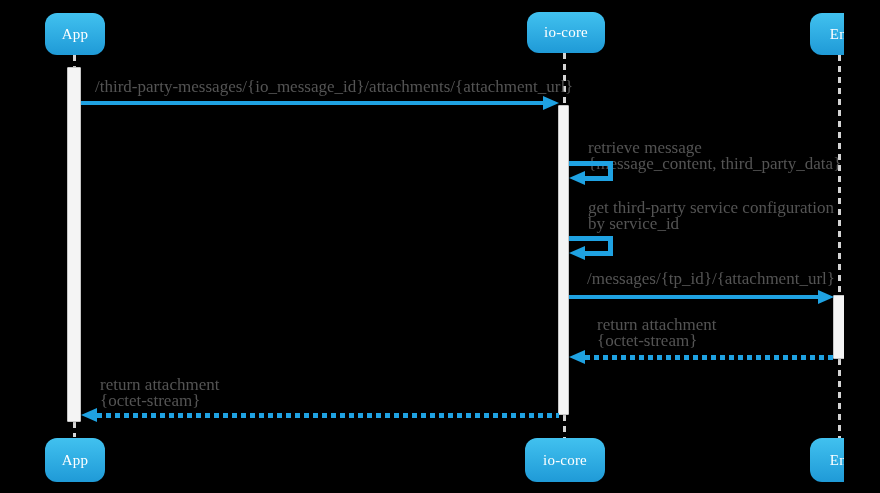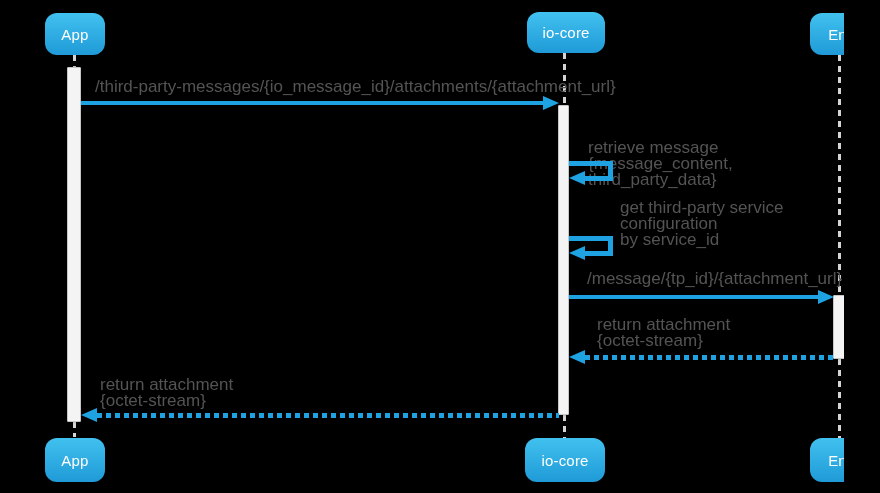--- a/index.html
+++ b/index.html
@@ -8,21 +8,21 @@
     --actor-bottom:#1F9AD7;
     --label-text:#545454;
     --background:#000000;
     --lifeline:#D4D4D4;
     --activation-fill:#F4F4F4;
   }
   html,body{margin:0;padding:0;background:var(--background);}
   #diagram{
     position:relative;width:844px;height:493px;overflow:hidden;
     background:var(--background);
-    font-family:Liberation Sans, sans-serif;
+    font-family:Liberation Serif, serif;
   }
   .actor-box{
     position:absolute;
     background:linear-gradient(180deg,var(--actor-top) 0%,var(--actor-bottom) 100%);
     border-radius:12px;color:#ffffff;font-size:15px;
     display:flex;align-items:center;justify-content:center;
     letter-spacing:.2px;
   }
   .lifeline{
     position:absolute;width:3px;
@@ -78,28 +78,28 @@
   <div class="msg-line" style="left:81px;top:101px;width:464px;"></div>
   <div class="arrow-right" style="left:543px;top:96px;"></div>
 
   <div class="msg-label" style="left:588px;top:140px;">retrieve message
 {message_content, third_party_data}</div>
   <div class="loop-seg" style="left:569px;top:161px;width:44px;height:5px;"></div>
   <div class="loop-seg" style="left:608px;top:161px;width:5px;height:20px;"></div>
   <div class="loop-seg" style="left:584px;top:176px;width:29px;height:5px;"></div>
   <div class="arrow-left" style="left:569px;top:171px;"></div>
 
-  <div class="msg-label" style="left:588px;top:200px;margin-left:32px;">get third-party service configuration
+  <div class="msg-label" style="left:588px;top:200px;">get third-party service configuration
 by service_id</div>
   <div class="loop-seg" style="left:569px;top:236px;width:44px;height:5px;"></div>
   <div class="loop-seg" style="left:608px;top:236px;width:5px;height:20px;"></div>
   <div class="loop-seg" style="left:584px;top:251px;width:29px;height:5px;"></div>
   <div class="arrow-left" style="left:569px;top:246px;"></div>
 
-  <div class="msg-label" style="left:587px;top:271px;">/message/{tp_id}/{attachment_url}</div>
+  <div class="msg-label" style="left:587px;top:271px;">/messages/{tp_id}/{attachment_url}</div>
   <div class="msg-line" style="left:569px;top:295px;width:251px;"></div>
   <div class="arrow-right" style="left:818px;top:290px;"></div>
 
   <div class="msg-label" style="left:597px;top:317px;">return attachment
 {octet-stream}</div>
   <div class="msg-line dotted" style="left:585px;top:355px;width:249px;"></div>
   <div class="arrow-left" style="left:569px;top:350px;"></div>
 
   <div class="msg-label" style="left:100px;top:377px;">return attachment
 {octet-stream}</div>

